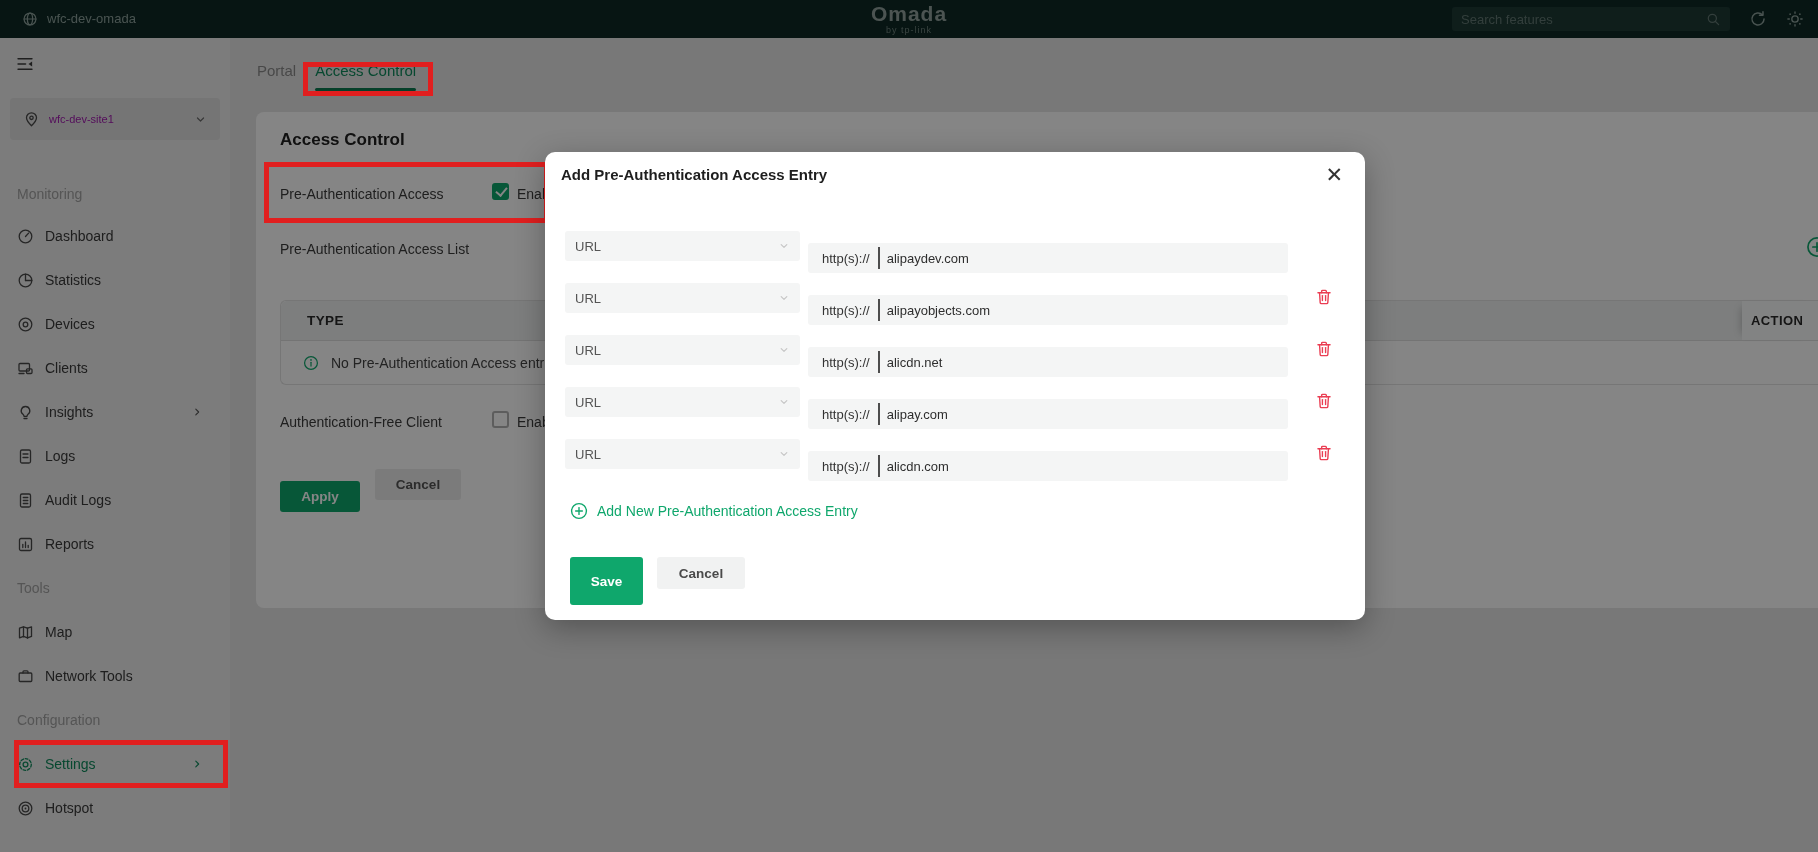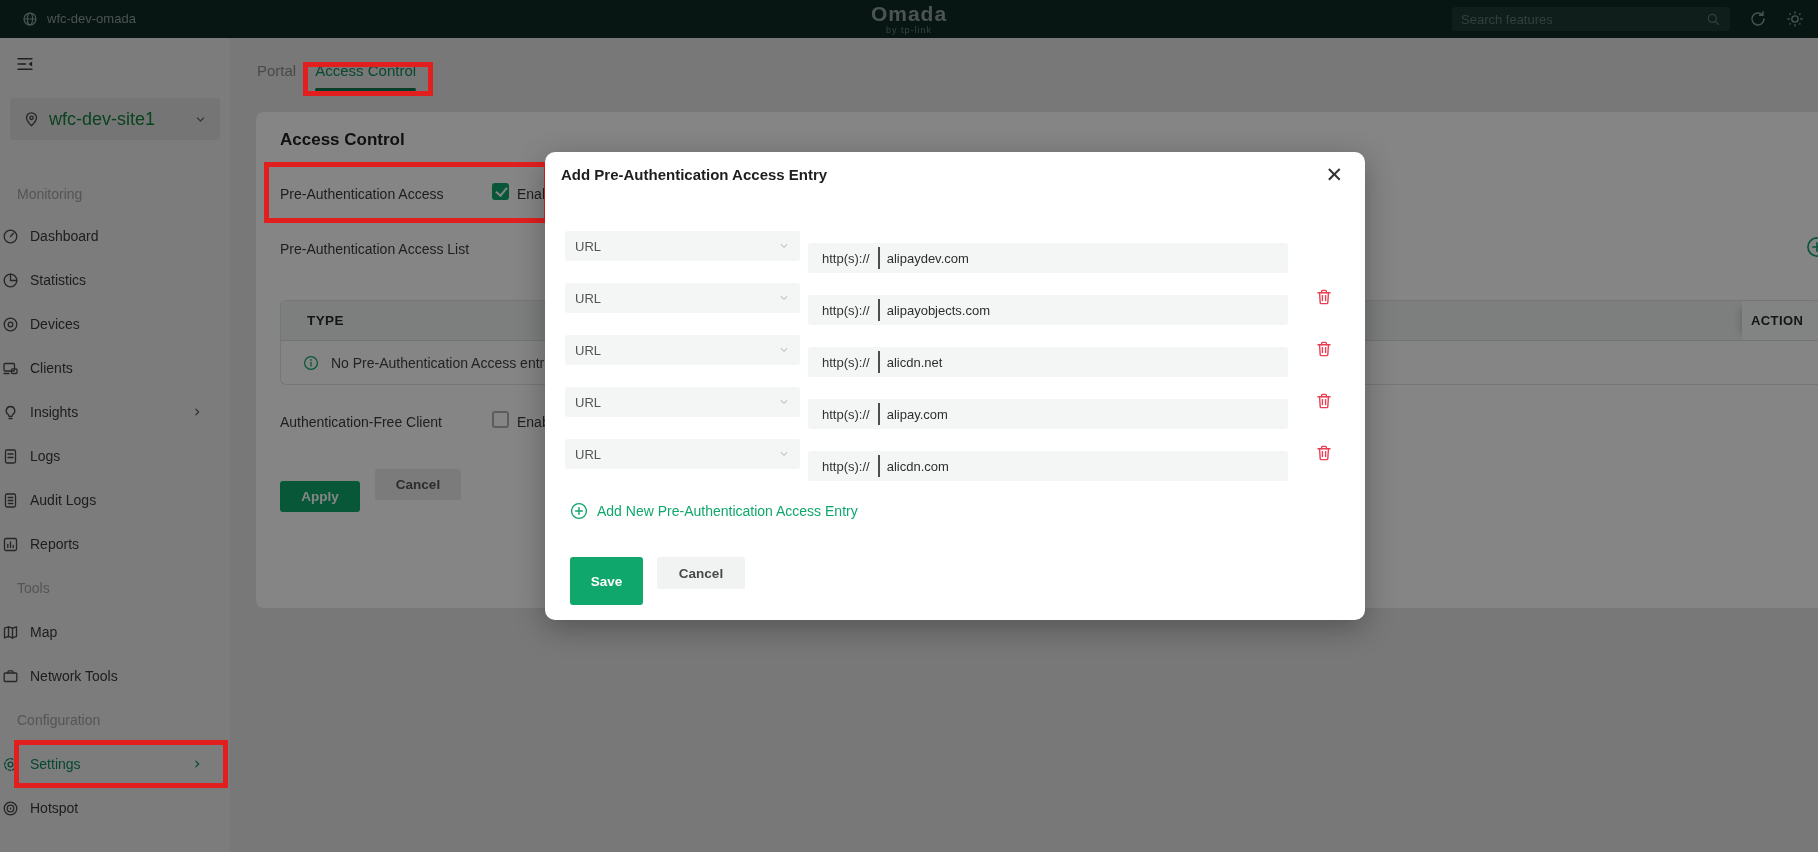--- a/index.html
+++ b/index.html
@@ -26,27 +26,27 @@
   .tb-search input { flex: 1; background: transparent; border: none; outline: none;
     font-size: 13px; color: #9db0ab; font-family: inherit; }
   .tb-search input::placeholder { color: #627873; }
 
   
   .sidebar { position: absolute; left: 0; top: 38px; width: 230px; height: 814px; background: #ededed; z-index: 5; }
   .collapse-btn { position: absolute; left: 16px; top: 17px; color: #3c3c3c; cursor: pointer; }
   .site-select { position: absolute; left: 10px; right: 10px; top: 60px; height: 42px; background: #e0e0e0;
     border-radius: 4px; display: flex; align-items: center; gap: 9px; padding: 0 13px; cursor: pointer; }
   .site-select .pin { color: #4a4a4a; }
-  .site-select .name { font-size: 18px; color: #15803d; }
+  .site-select .name { font-size: 11px; color: #a21caf; }
   .site-select .chev { margin-left: auto; color: #6a6a6a; }
   .side-menu { position: absolute; left: 0; right: 12px; top: 136px; }
   .side-label { height: 40px; display: flex; align-items: center; padding-left: 17px;
     font-size: 14px; color: #a3a3a3; }
   .side-label.l2 { height: 44px; }
-  .side-item { height: 44px; display: flex; align-items: center; gap: 11px; padding-left: 2px;
+  .side-item { height: 44px; display: flex; align-items: center; gap: 11px; padding-left: 17px;
     font-size: 14px; color: #3a3a3a; cursor: pointer; }
   .side-item .mi { color: #4a4a4a; }
   .side-item .chev-r { margin-left: auto; margin-right: 15px; color: #555; }
   .side-item.active, .side-item.active .mi, .side-item.active .chev-r { color: #0e8a5c; }
 
   
   .content-bg { position: absolute; left: 230px; top: 38px; right: 0; bottom: 0; background: #e7e7e7; }
   .tabs { position: absolute; left: 257px; top: 62px; display: flex; gap: 19px; font-size: 15px; }
   .tab { color: #8b8b8b; padding-bottom: 9px; cursor: pointer; }
   .tab.active { color: #0e8a5c; position: relative; }

